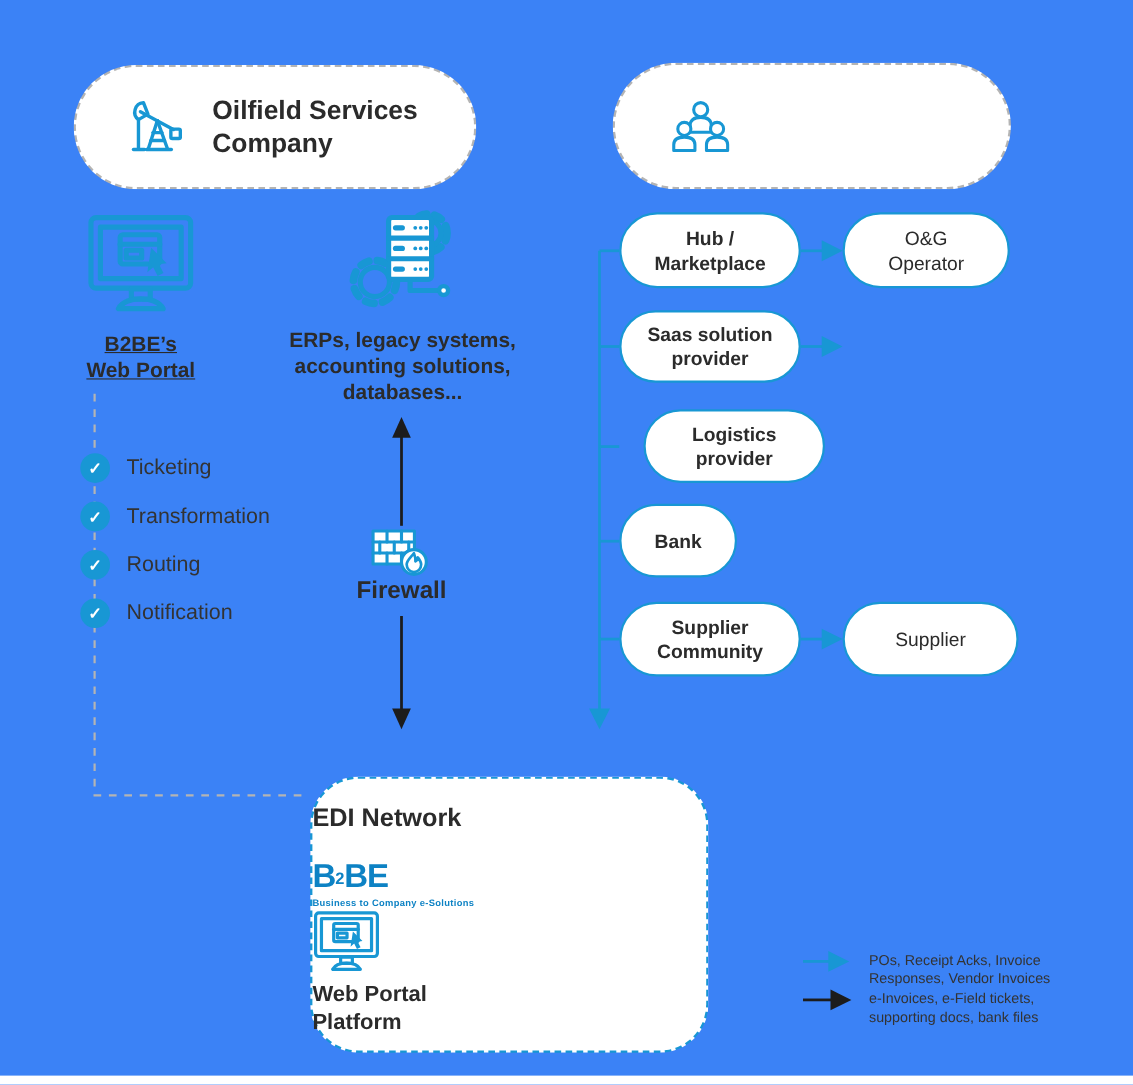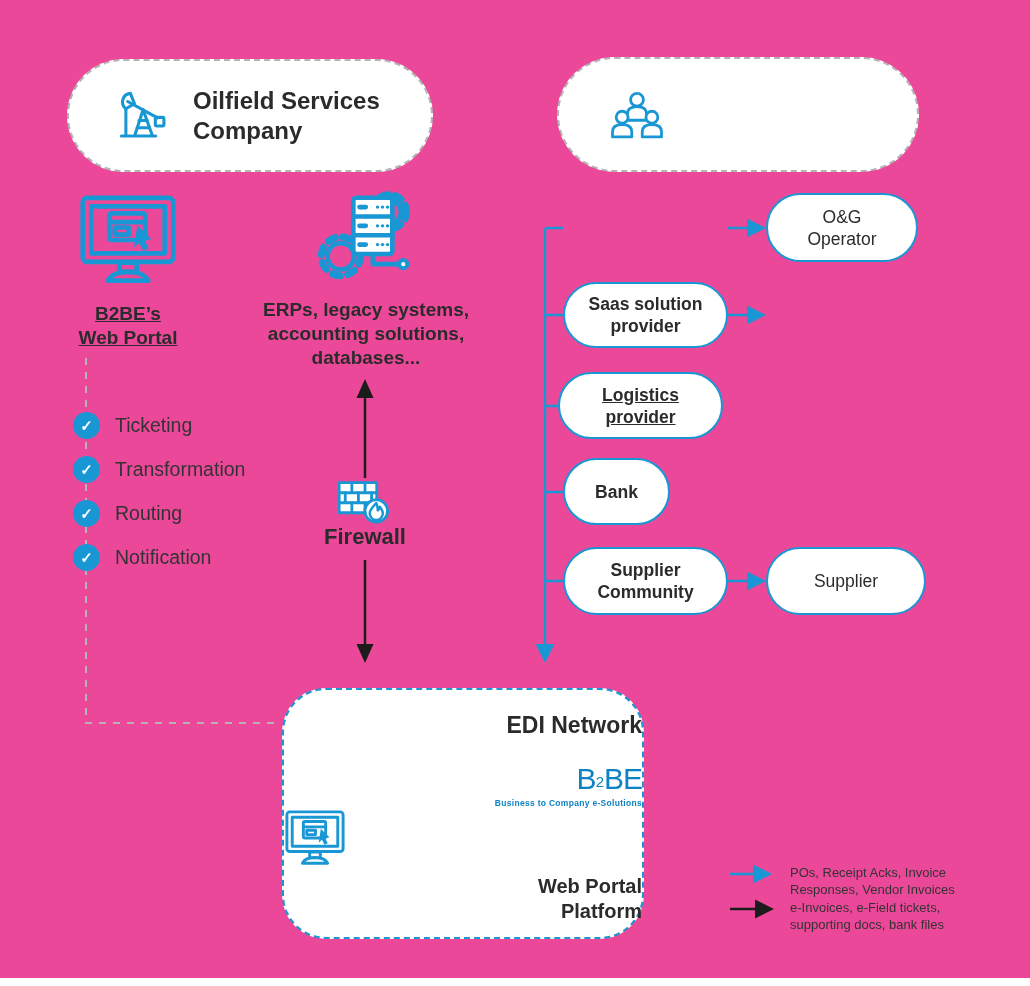--- a/index.html
+++ b/index.html
@@ -1,16 +1,16 @@
 <!DOCTYPE html>
 <html><head>
 <meta charset="utf-8">
 <style>
   html,body{margin:0;padding:0;background:#fff;}
-  .canvas{position:relative;width:1030px;height:978px;background:#ec4899;
+  .canvas{position:relative;width:1030px;height:978px;background:#3b82f6;
           font-family:"Liberation Sans",sans-serif;overflow:hidden;}
   svg{display:block;}
   .pre{white-space:pre-line;}
 
   
   #connectors{position:absolute;left:0;top:0;z-index:0;}
   .layer{position:absolute;left:0;top:0;width:100%;height:100%;z-index:1;pointer-events:none;}
   .layer > *{pointer-events:auto;}
 
   
@@ -47,31 +47,31 @@
 
   
   .pill{position:absolute;border:2px solid #1897d4;border-radius:36px;background:#fff;
         display:flex;align-items:center;justify-content:center;text-align:center;
         font-size:17.5px;color:#2b2b2b;line-height:22px;box-sizing:border-box;}
   .pill.bold{font-weight:bold;}
   #pill-hub{left:563px;top:193px;width:165px;height:69px;}
   #pill-og{left:766px;top:193px;width:152px;height:69px;}
   #pill-saas{left:563px;top:282px;width:165px;height:66px;}
   #pill-efield{left:766px;top:282px;width:152px;height:66px;}
-  #pill-logistics{left:558px;top:372px;width:165px;height:67px;text-decoration:underline;}
+  #pill-logistics{left:585px;top:372px;width:165px;height:67px;}
   #pill-bank{left:563px;top:458px;width:107px;height:67px;}
   #pill-supplier-community{left:563px;top:547px;width:165px;height:68px;}
   #pill-supplier{left:766px;top:547px;width:160px;height:68px;}
 
   
-  #edi-box{position:absolute;left:282px;top:688px;width:362px;height:251px;
+  #edi-box{position:absolute;left:282px;top:706px;width:362px;height:251px;
            border:2.5px dashed #1897d4;border-radius:44px;background:#fff;
-           text-align:right;box-sizing:border-box;}
+           text-align:left;box-sizing:border-box;}
   #edi-title{margin-top:22px;font-size:23px;font-weight:bold;color:#2b2b2b;}
-  #edi-logo{margin-top:27px;color:#0d82c4;font-weight:normal;letter-spacing:-1px;line-height:26px;}
+  #edi-logo{margin-top:27px;color:#0d82c4;font-weight:bold;letter-spacing:-1px;line-height:26px;}
   #edi-logo .big{font-size:30px;}
   #edi-logo .sub{font-size:15px;vertical-align:2px;letter-spacing:0;}
   #edi-tagline{font-size:8.5px;font-weight:bold;color:#0d82c4;letter-spacing:0.3px;margin-top:1px;}
   #edi-monitor-icon{width:62px;height:60px;margin:11px auto 0;}
   #edi-platform-label{margin-top:6px;font-size:20px;font-weight:bold;color:#2b2b2b;line-height:25px;}
 
   
   .legend-text{position:absolute;left:790px;width:210px;font-size:13px;color:#333333;line-height:17px;}
   #legend-text-0{top:864px;}
   #legend-text-1{top:899px;}
@@ -225,20 +225,22 @@
           <path d="M23 15.7 V26.3"></path>
           <path d="M37 15.7 V26.3"></path>
         <path d="M16 26.3 V37"></path>
           <path d="M30 26.3 V37"></path>
         <circle cx="42" cy="35" r="12" fill="#ffffff"></circle>
         <path d="M42 26.5 C38.5 31 35 33.5 35 37.5 a7 7.2 0 0 0 14 0 c0 -2.8 -1.6 -4.8 -3.2 -6.9 c-0.2 1.9 -1 3.1 -2.3 3.8 c0.2 -2.7 -0.3 -5 -1.5 -7.9 z" stroke-width="2.6"></path>
       </svg>
     </span>
     <div id="firewall-label">Firewall</div>
 
+    <div class="pill bold pre" id="pill-hub">Hub /
+Marketplace</div>
     <div class="pill pre" id="pill-og">O&amp;G
 Operator</div>
     <div class="pill bold pre" id="pill-saas">Saas solution
 provider</div>
     <div class="pill bold pre" id="pill-logistics">Logistics
 provider</div>
     <div class="pill bold pre" id="pill-bank">Bank</div>
     <div class="pill bold pre" id="pill-supplier-community">Supplier
 Community</div>
     <div class="pill pre" id="pill-supplier">Supplier</div>

